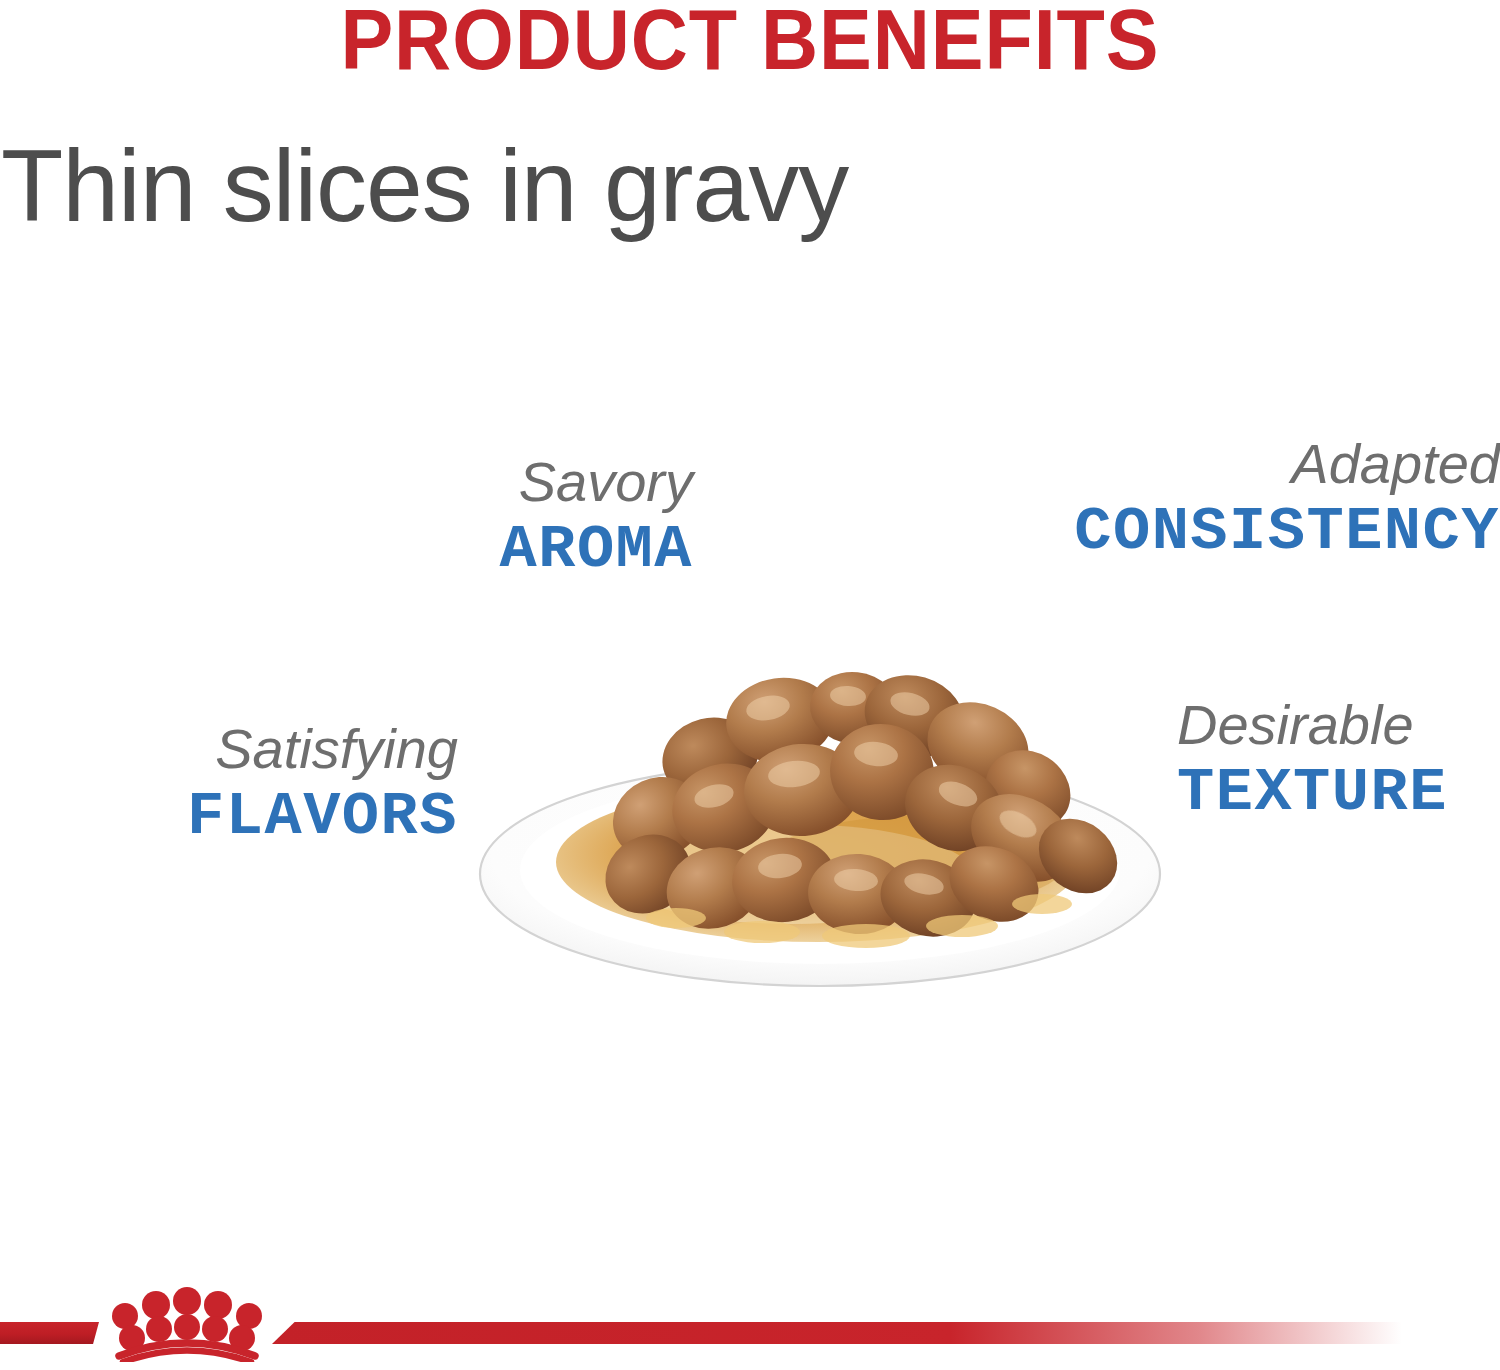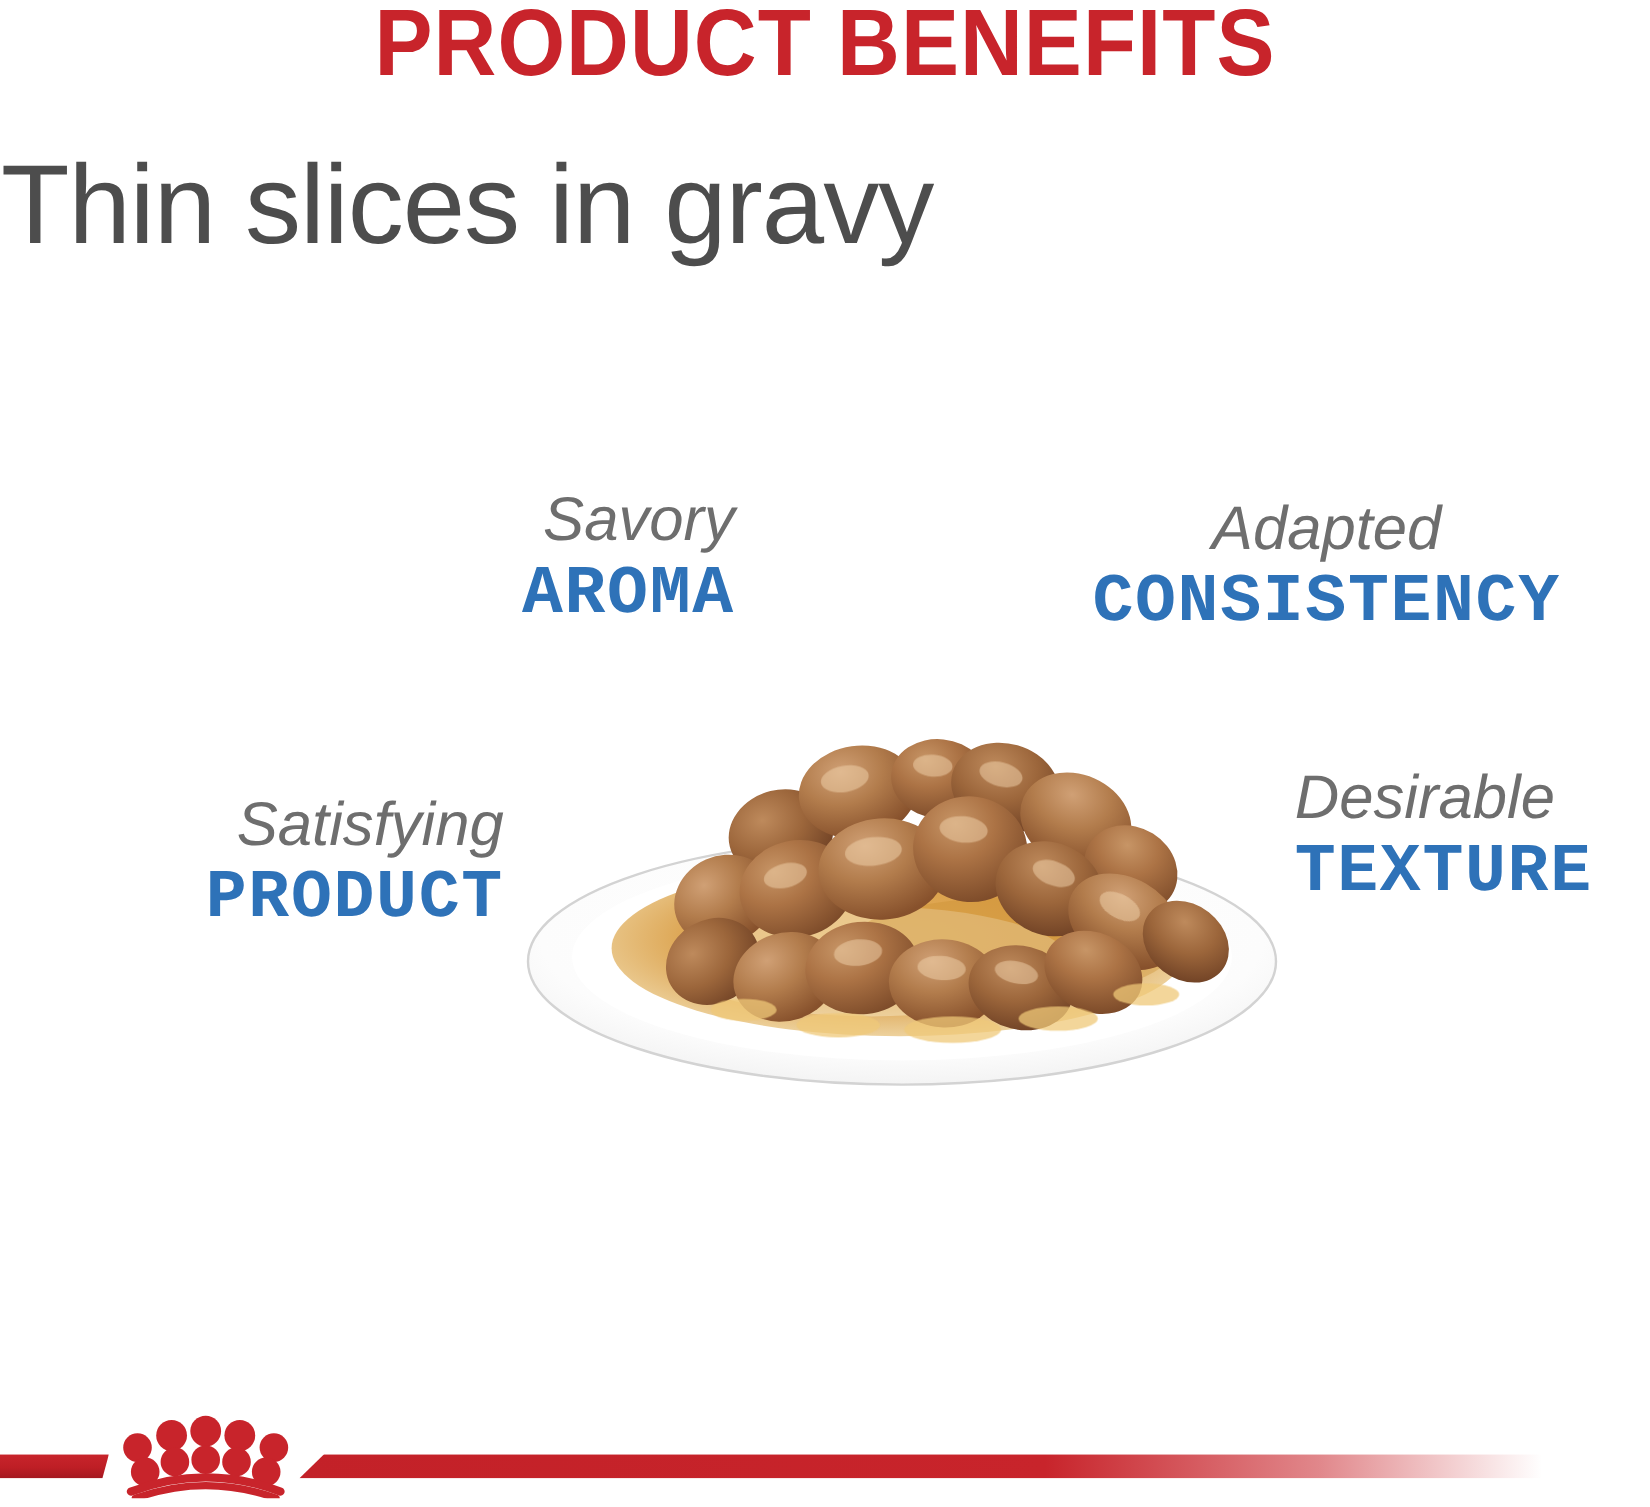--- a/index.html
+++ b/index.html
@@ -63,22 +63,22 @@
   }
   .benefit .keyword {
     display: block;
     color: #2E72B8;
     font-weight: bold;
     font-size: 62px;
     letter-spacing: 1.5px;
     font-family: Liberation Mono, monospace;
   }
 
-  #benefit-aroma       { top: 444px; left: 0;     width: 668px;  text-align: right; }
-  #benefit-consistency { top: 452px; left: 912px; width: 588px;  text-align: center;  }
+  #benefit-aroma       { top: 454px; left: 0;     width: 668px;  text-align: right; padding-left: 25px; }
+  #benefit-consistency { top: 436px; left: 912px; width: 588px;  text-align: right;  }
   #benefit-texture     { top: 697px; left: 0;     width: 458px;  text-align: right; margin-top: 24px; }
   #benefit-flavors     { top: 697px; left: 1177px;width: 297px;  text-align: left;  }
 
   
   #product-photo {
     position: absolute;
     top: 612px;
     left: 462px;
     width: 716px;
     height: 390px;
@@ -125,21 +125,21 @@
   <span class="keyword">AROMA</span>
 </div>
 
 <div class="benefit" id="benefit-consistency">
   <span class="descriptor">Adapted</span>
   <span class="keyword">CONSISTENCY</span>
 </div>
 
 <div class="benefit" id="benefit-texture">
   <span class="descriptor">Satisfying</span>
-  <span class="keyword">PRODUCT</span>
+  <span class="keyword">FLAVORS</span>
 </div>
 
 <div class="benefit" id="benefit-flavors">
   <span class="descriptor">Desirable</span>
   <span class="keyword">TEXTURE</span>
 </div>
 
 <div id="product-photo">
   <svg viewBox="0 0 716 390" xmlns="http://www.w3.org/2000/svg">
     <defs>

